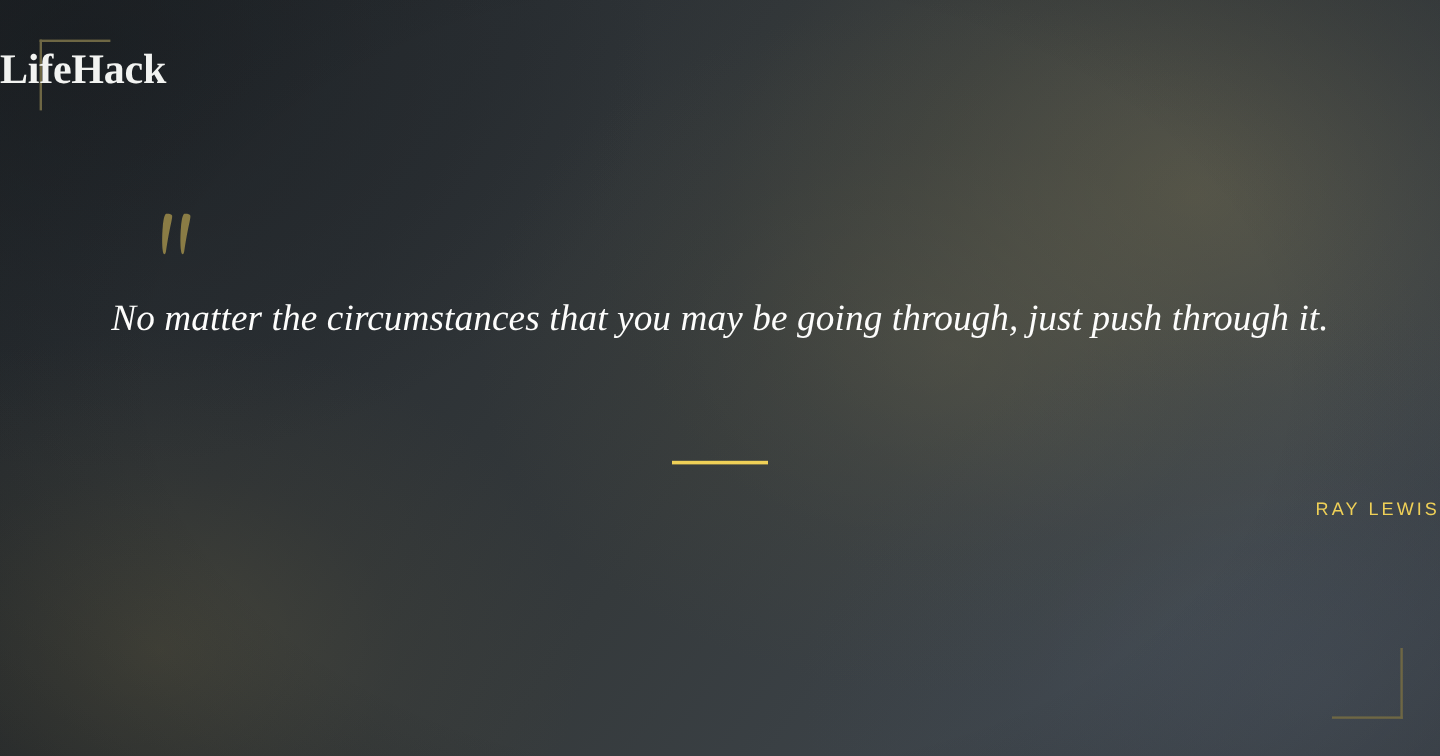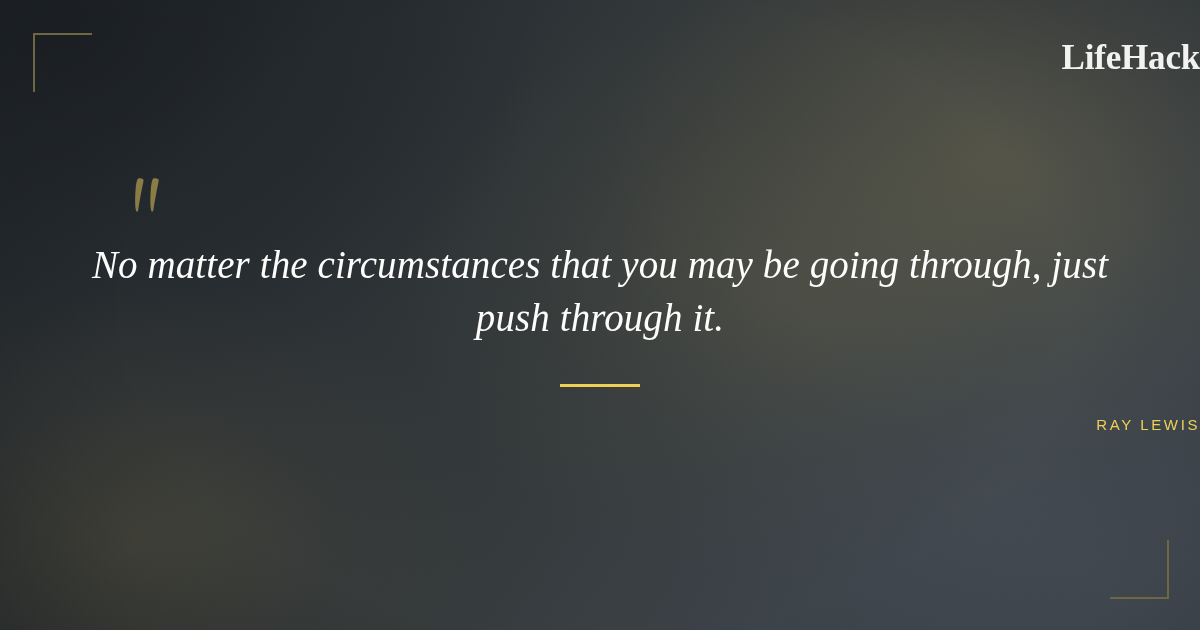--- a/index.html
+++ b/index.html
@@ -105,21 +105,21 @@
     border-bottom: 2px solid #6e6744;
     border-right: 2px solid #6e6744;
   }
 
   
   .logo {
     position: absolute;
     top: 40px;
     left: 0;
     width: 1200px;
-    text-align: right;
+    text-align: left;
     font-family: "Liberation Serif", "DejaVu Serif", serif;
     font-size: 35px;
     font-weight: 700;
     letter-spacing: -0.2px;
     color: #f2f3f1;
     line-height: 1;
   }
 
   
   .quote-mark {
@@ -132,21 +132,21 @@
 
   
   .quote-text {
     position: absolute;
     left: 90px;
     top: 238px;
     width: 1020px;
     text-align: center;
     font-family: "Liberation Serif", "DejaVu Serif", serif;
     font-style: italic;
-    font-size: 39px;
+    font-size: 31px;
     line-height: 53px;
     color: #fdfdfc;
     letter-spacing: 0.1px;
   }
 
   
   .divider {
     position: absolute;
     left: 560px;
     top: 384px;

